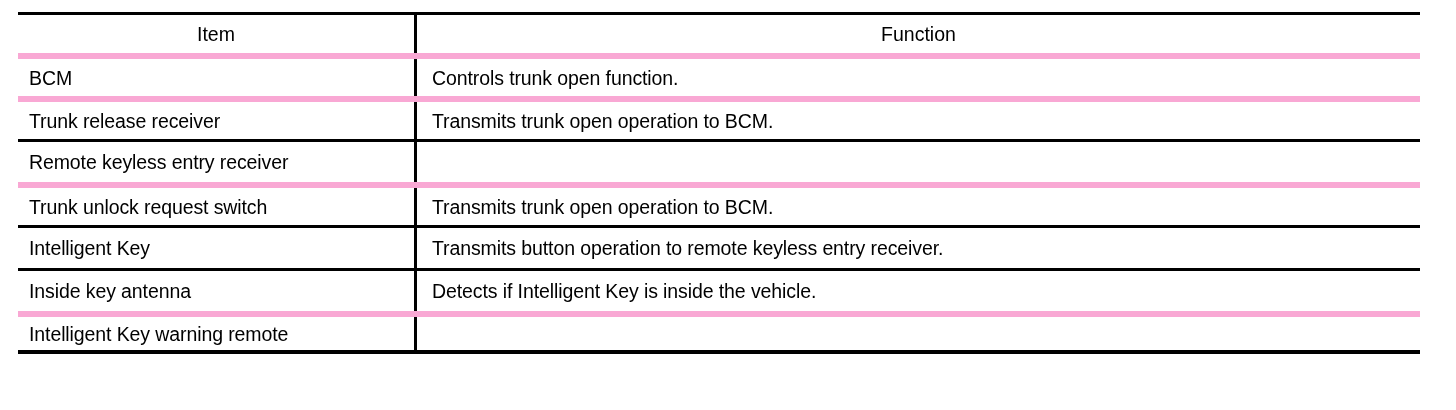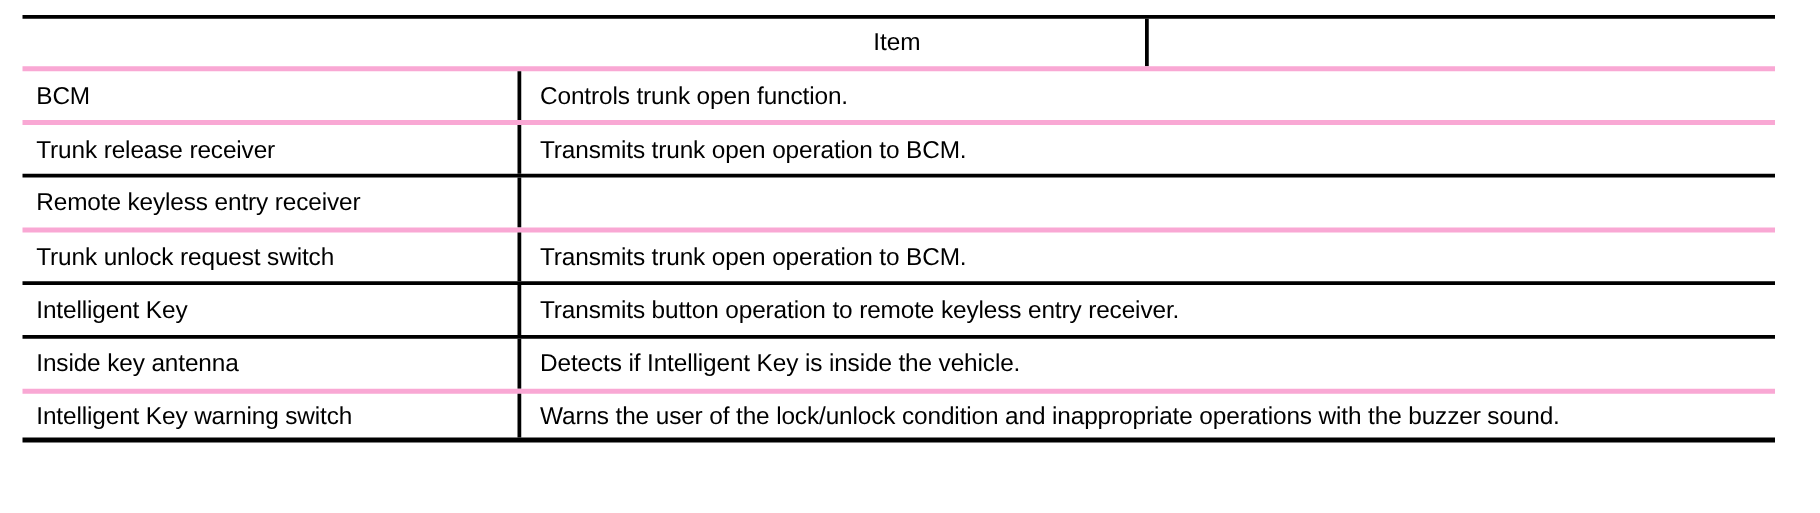--- a/index.html
+++ b/index.html
@@ -33,23 +33,23 @@
 
   .row {
     position: relative;
     display: flex;
     align-items: center;
     width: 100%;
     box-sizing: border-box;
   }
 
   
-  .rule-thick-top { border-top: 4px solid #000000; flex-direction: column; }
+  .rule-thick-top { border-top: 4px solid #000000; }
   .rule-med       { border-top: 3px solid #000000; }
-  .rule-thin      { border-top: 4px solid #f9a8d4; text-align: right; }
+  .rule-thin      { border-top: 6px solid #f9a8d4; text-align: right; }
   .rule-thick-bot { border-bottom: 4px solid #000000; }
 
   .header-row {
     height: 41px;
   }
   .data-row {
     height: 43px;
   }
 
   
@@ -103,20 +103,23 @@
 <body>
 
 <div class="page">
 
   <div class="spec-table">
 
     <div class="row header-row rule-thick-top rule-med">
       <div class="col-item">
         <span class="head-text">Item</span>
       </div>
+      <div class="col-function">
+        <span class="head-text">Function</span>
+      </div>
     </div>
 
     <div class="row data-row rule-thin">
       <div class="col-item">
         <span class="cell-text">BCM</span>
       </div>
       <div class="col-function">
         <span class="cell-text">Controls trunk open function.</span>
       </div>
     </div>
@@ -159,21 +162,18 @@
       <div class="col-item">
         <span class="cell-text">Inside key antenna</span>
       </div>
       <div class="col-function">
         <span class="cell-text">Detects if Intelligent Key is inside the vehicle.</span>
       </div>
     </div>
 
     <div class="row data-row rule-thin rule-thick-bot">
       <div class="col-item">
-        <span class="cell-text">Intelligent Key warning switch</span>
-      </div>
-      <div class="col-function">
-        <span class="cell-text">Warns the user of the lock/unlock condition and inappropriate operations with the buzzer sound.</span>
+        <span class="cell-text">Intelligent Key warning remote</span>
       </div>
     </div>
 
   </div>
 </div>
 
 </body></html>

